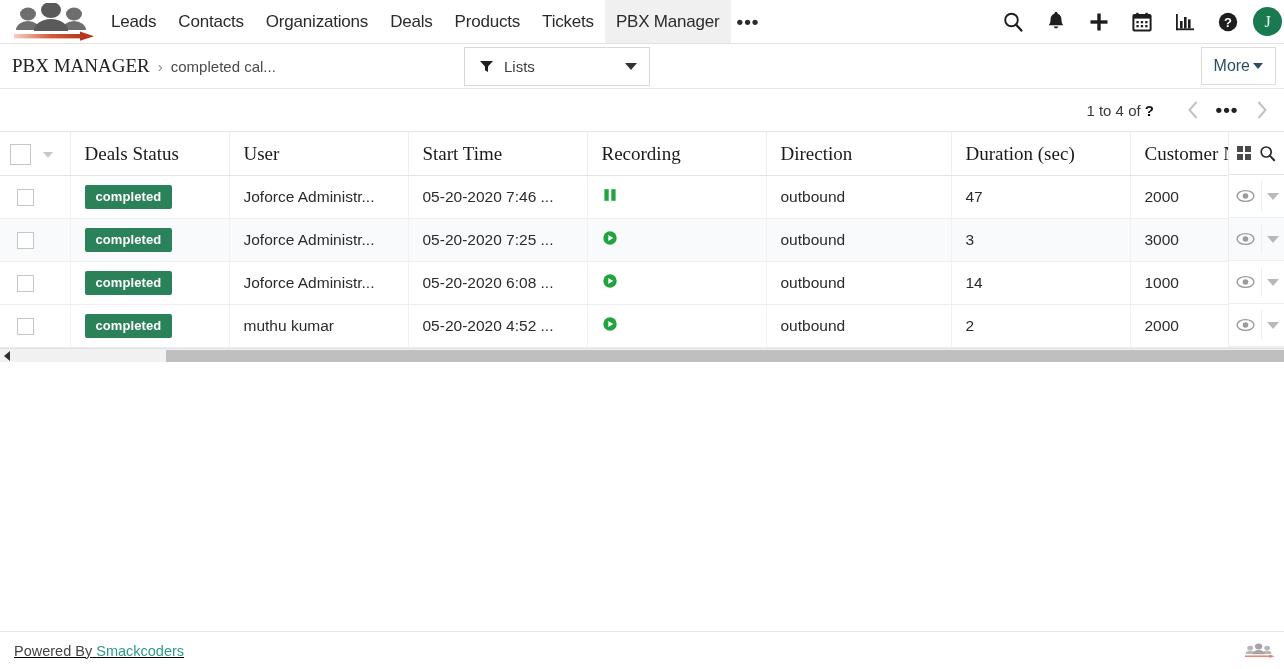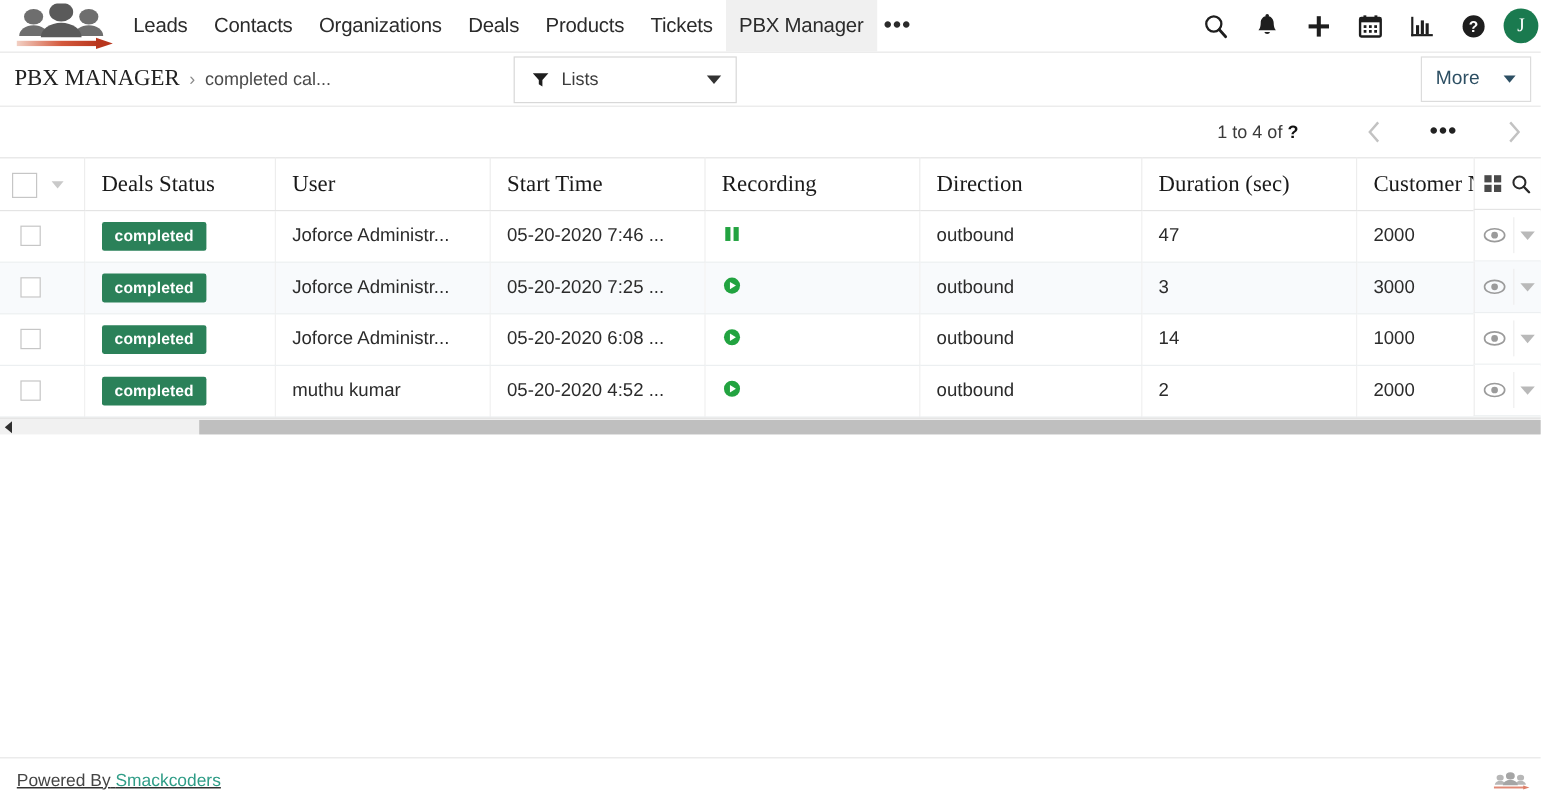--- a/index.html
+++ b/index.html
@@ -71,49 +71,48 @@
     font-family: "Liberation Serif", serif;
     font-size: 19px; color: #222; padding-left: 12px;
     cursor:pointer;
   }
   .crumb-sep { color:#8a8a8a; font-size: 15px; padding: 0 8px; }
   .crumb-current {
     font-size: 15px; color:#4a4a4a;
     font-family: "Liberation Sans", sans-serif;
   }
   .lists-box {
-    position:absolute; left: 428px; top: 3px;
+    position:absolute; left: 464px; top: 3px;
     width: 186px; height: 39px;
     border: 1px solid #d8d8d8; background:#fff;
     display:flex; align-items:center;
     cursor:pointer;
   }
   .lists-label { font-size: 15px; color:#3c3c3c; margin-left: 10px; }
   .lists-caret {
     margin-left:auto; margin-right: 12px;
     width:0;height:0;border-left:6px solid transparent;border-right:6px solid transparent;
     border-top:7px solid #333;
   }
   .more-btn {
     position:absolute; right: 8px; top: 3px;
     height: 38px; min-width: 70px;
     border:1px solid #dcdcdc; background:#fff;
-    display:flex; align-items:center; justify-content:center; gap:20px;
+    display:flex; align-items:center; justify-content:center; gap:3px;
     font-size:16px; color:#2d4f63; cursor:pointer; padding: 0 12px;
   }
   .more-caret {
     width:0;height:0;border-left:5px solid transparent;border-right:5px solid transparent;
     border-top:6px solid #2d4f63;
   }
 
   
   .pagerow {
     height: 42px; display:flex; align-items:center; justify-content:flex-end;
     padding-right: 6px;
-    gap: 24px;
   }
   .page-info { font-size: 15px; color:#3a3a3a; margin-right: 22px; }
   .page-info b { font-weight:bold; color:#111; }
   .pg-btn {
     width: 34px; height: 32px; display:flex; align-items:center; justify-content:center;
     color:#c2c2c2; cursor:pointer; font-size: 22px;
   }
   .pg-dots { color:#222; font-size:19px; font-weight:bold; letter-spacing:1px; line-height:0.3; }
 
   

